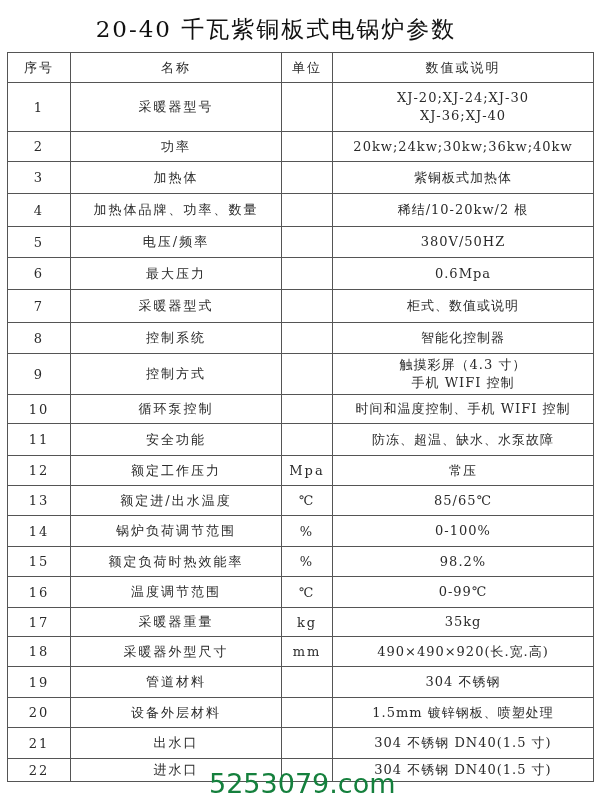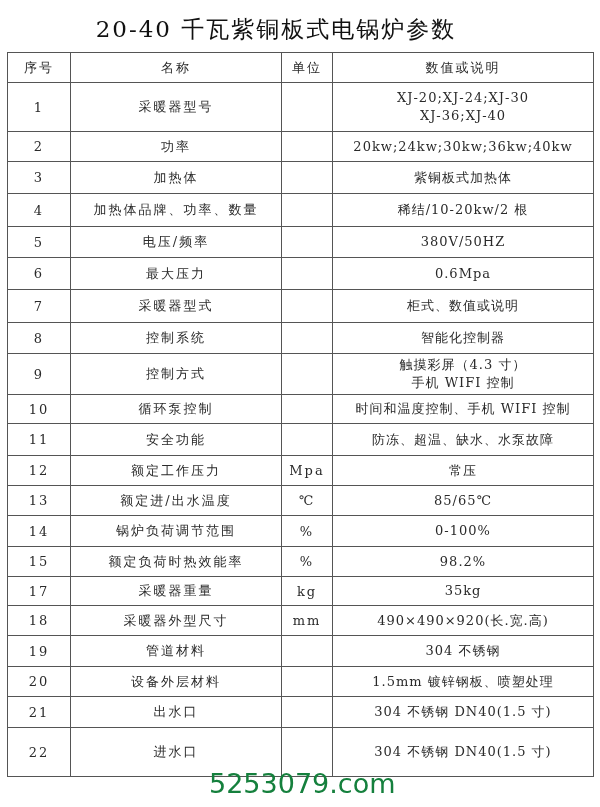--- a/index.html
+++ b/index.html
@@ -171,20 +171,28 @@
         </td>
       </tr>
       <tr style="height: 30px;">
         <td>15</td>
         <td>额定负荷时热效能率</td>
         <td>%</td>
         <td>
           <span class="val-line">98.2%</span>
         </td>
       </tr>
+      <tr style="height: 31px;">
+        <td>16</td>
+        <td>温度调节范围</td>
+        <td>℃</td>
+        <td>
+          <span class="val-line">0-99℃</span>
+        </td>
+      </tr>
       <tr style="height: 29px; margin-top: 16px;">
         <td>17</td>
         <td>采暖器重量</td>
         <td>kg</td>
         <td>
           <span class="val-line">35kg</span>
         </td>
       </tr>
       <tr style="height: 30px;">
         <td>18</td>
@@ -211,21 +219,21 @@
         </td>
       </tr>
       <tr style="height: 31px;">
         <td>21</td>
         <td>出水口</td>
         <td></td>
         <td>
           <span class="val-line">304 不锈钢 DN40(1.5 寸)</span>
         </td>
       </tr>
-      <tr style="height: 49px;">
+      <tr style="height: 23px;">
         <td>22</td>
         <td>进水口</td>
         <td></td>
         <td>
           <span class="val-line">304 不锈钢 DN40(1.5 寸)</span>
         </td>
       </tr>
     </tbody>
 </table>
 

